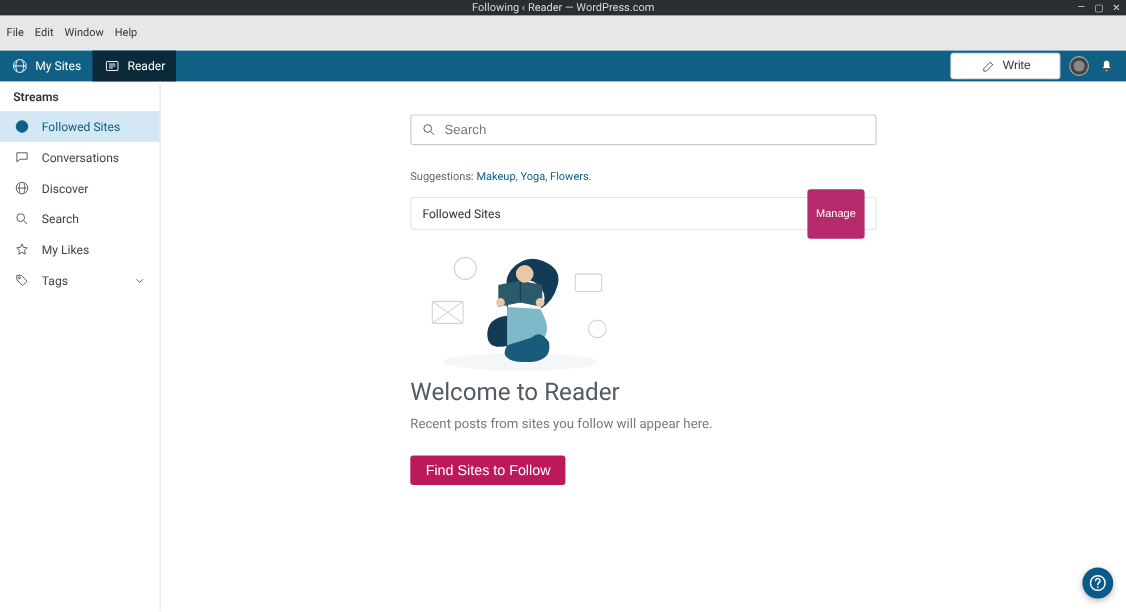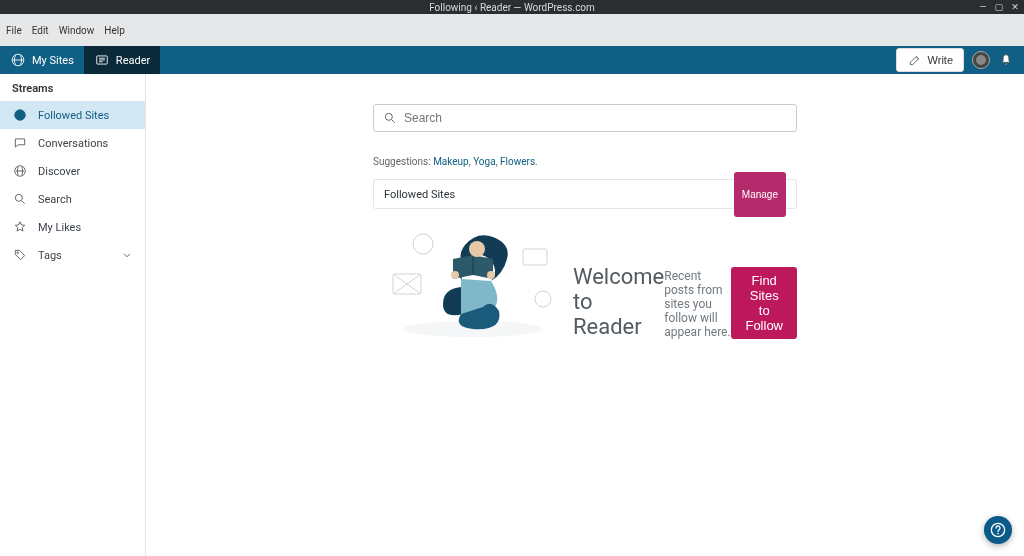--- a/index.html
+++ b/index.html
@@ -13,21 +13,21 @@
   
   .app-menubar { height: 32px; background: #e6e7e8; display: flex; align-items: center; gap: 10px; padding: 0 6px; font-size: 10px; color: #333; }
   .app-menubar span { cursor: default; }
 
   
   .masterbar { height: 28px; background: #0f6084; color: #fff; display: flex; align-items: stretch; }
   .masterbar .mb-item { display: flex; align-items: center; gap: 6px; padding: 0 10px; font-size: 11px; }
   .masterbar .mb-item.selected { background: #0a2a3a; }
   .masterbar .mb-left { display: flex; }
   .masterbar .mb-right { margin-left: auto; display: flex; align-items: center; gap: 8px; padding-right: 10px; }
-  .write-btn { background: #fff; color: #333; border: 1px solid #ddd; border-radius: 3px; padding: 3px 10px; display: flex; align-items: center; gap: 5px; font-size: 11px; }
+  .write-btn { background: #fff; color: #333; border: 1px solid #ddd; border-radius: 3px; padding: 3px 26px; display: flex; align-items: center; gap: 5px; font-size: 11px; }
   .avatar { width: 18px; height: 18px; border-radius: 50%; background: #444; border:1px solid #aaa; display:flex; align-items:center; justify-content:center; }
   .avatar-inner { width:10px; height:10px; border-radius:50%; background:#888; }
   .bell { width: 14px; height: 14px; }
 
   
   .workspace { display: flex; height: calc(556px - 14px - 14px - 28px); }
   .sidebar { width: 146px; border-right: 1px solid #e5e5e5; display: flex; flex-direction: column; }
   .side-header { padding: 8px 12px 6px; font-size: 11px; font-weight: 600; color: #2c3338; }
   .side-item { display: flex; align-items: center; gap: 10px; padding: 6px 12px; font-size: 11px; color: #3c434a; cursor: pointer; position:relative; }
   .side-item.active { background: #d4e7f5; color: #0f6084; }
@@ -41,21 +41,21 @@
 
   .searchbox { border: 1px solid #c8cbcf; border-radius: 3px; height: 28px; display: flex; align-items: center; padding: 0 8px; gap: 6px; }
   .searchbox input { border: none; outline: none; flex:1; font-size:12px; color:#666; background:transparent; }
 
   .suggest { margin-top: 24px; font-size: 10px; color: #666; }
   .suggest a { color: #0f6084; text-decoration: none; }
 
   .followed-bar { margin-top: 12px; border: 1px solid #e5e5e5; border-radius: 3px; height: 30px; display:flex; align-items:center; padding: 0 10px; font-size: 11px; }
   .followed-bar .manage { margin-left:auto; background: #b52a6b; color:#fff; border-radius: 3px; padding: 17px 8px; font-size: 10px; border:none; }
 
-  .hero { display:flex; align-items:flex-end; margin-top:10px; }
+  .hero { display:flex; flex-direction:column; align-items:flex-start; margin-top:10px; }
   .hero-title { font-size: 22px; color: #535a60; margin-top: 6px; font-weight:400; }
   .hero-sub { font-size: 12px; color: #717a82; margin-top: 8px; }
   .hero-cta { margin-top: 22px; background: #be185d; color:#fff; border:none; border-radius:3px; padding:6px 14px; font-size:13px; }
 
   .illustration { width:200px; height:120px; position:relative; }
 
   .help-fab { position:absolute; right:12px; bottom:12px; width:28px; height:28px; border-radius:50%; background:#0a5a8a; display:flex; align-items:center; justify-content:center; box-shadow:0 2px 6px rgba(0,0,0,0.3); }
   .help-fab svg { width:16px; height:16px; }
 </style>
 </head>

